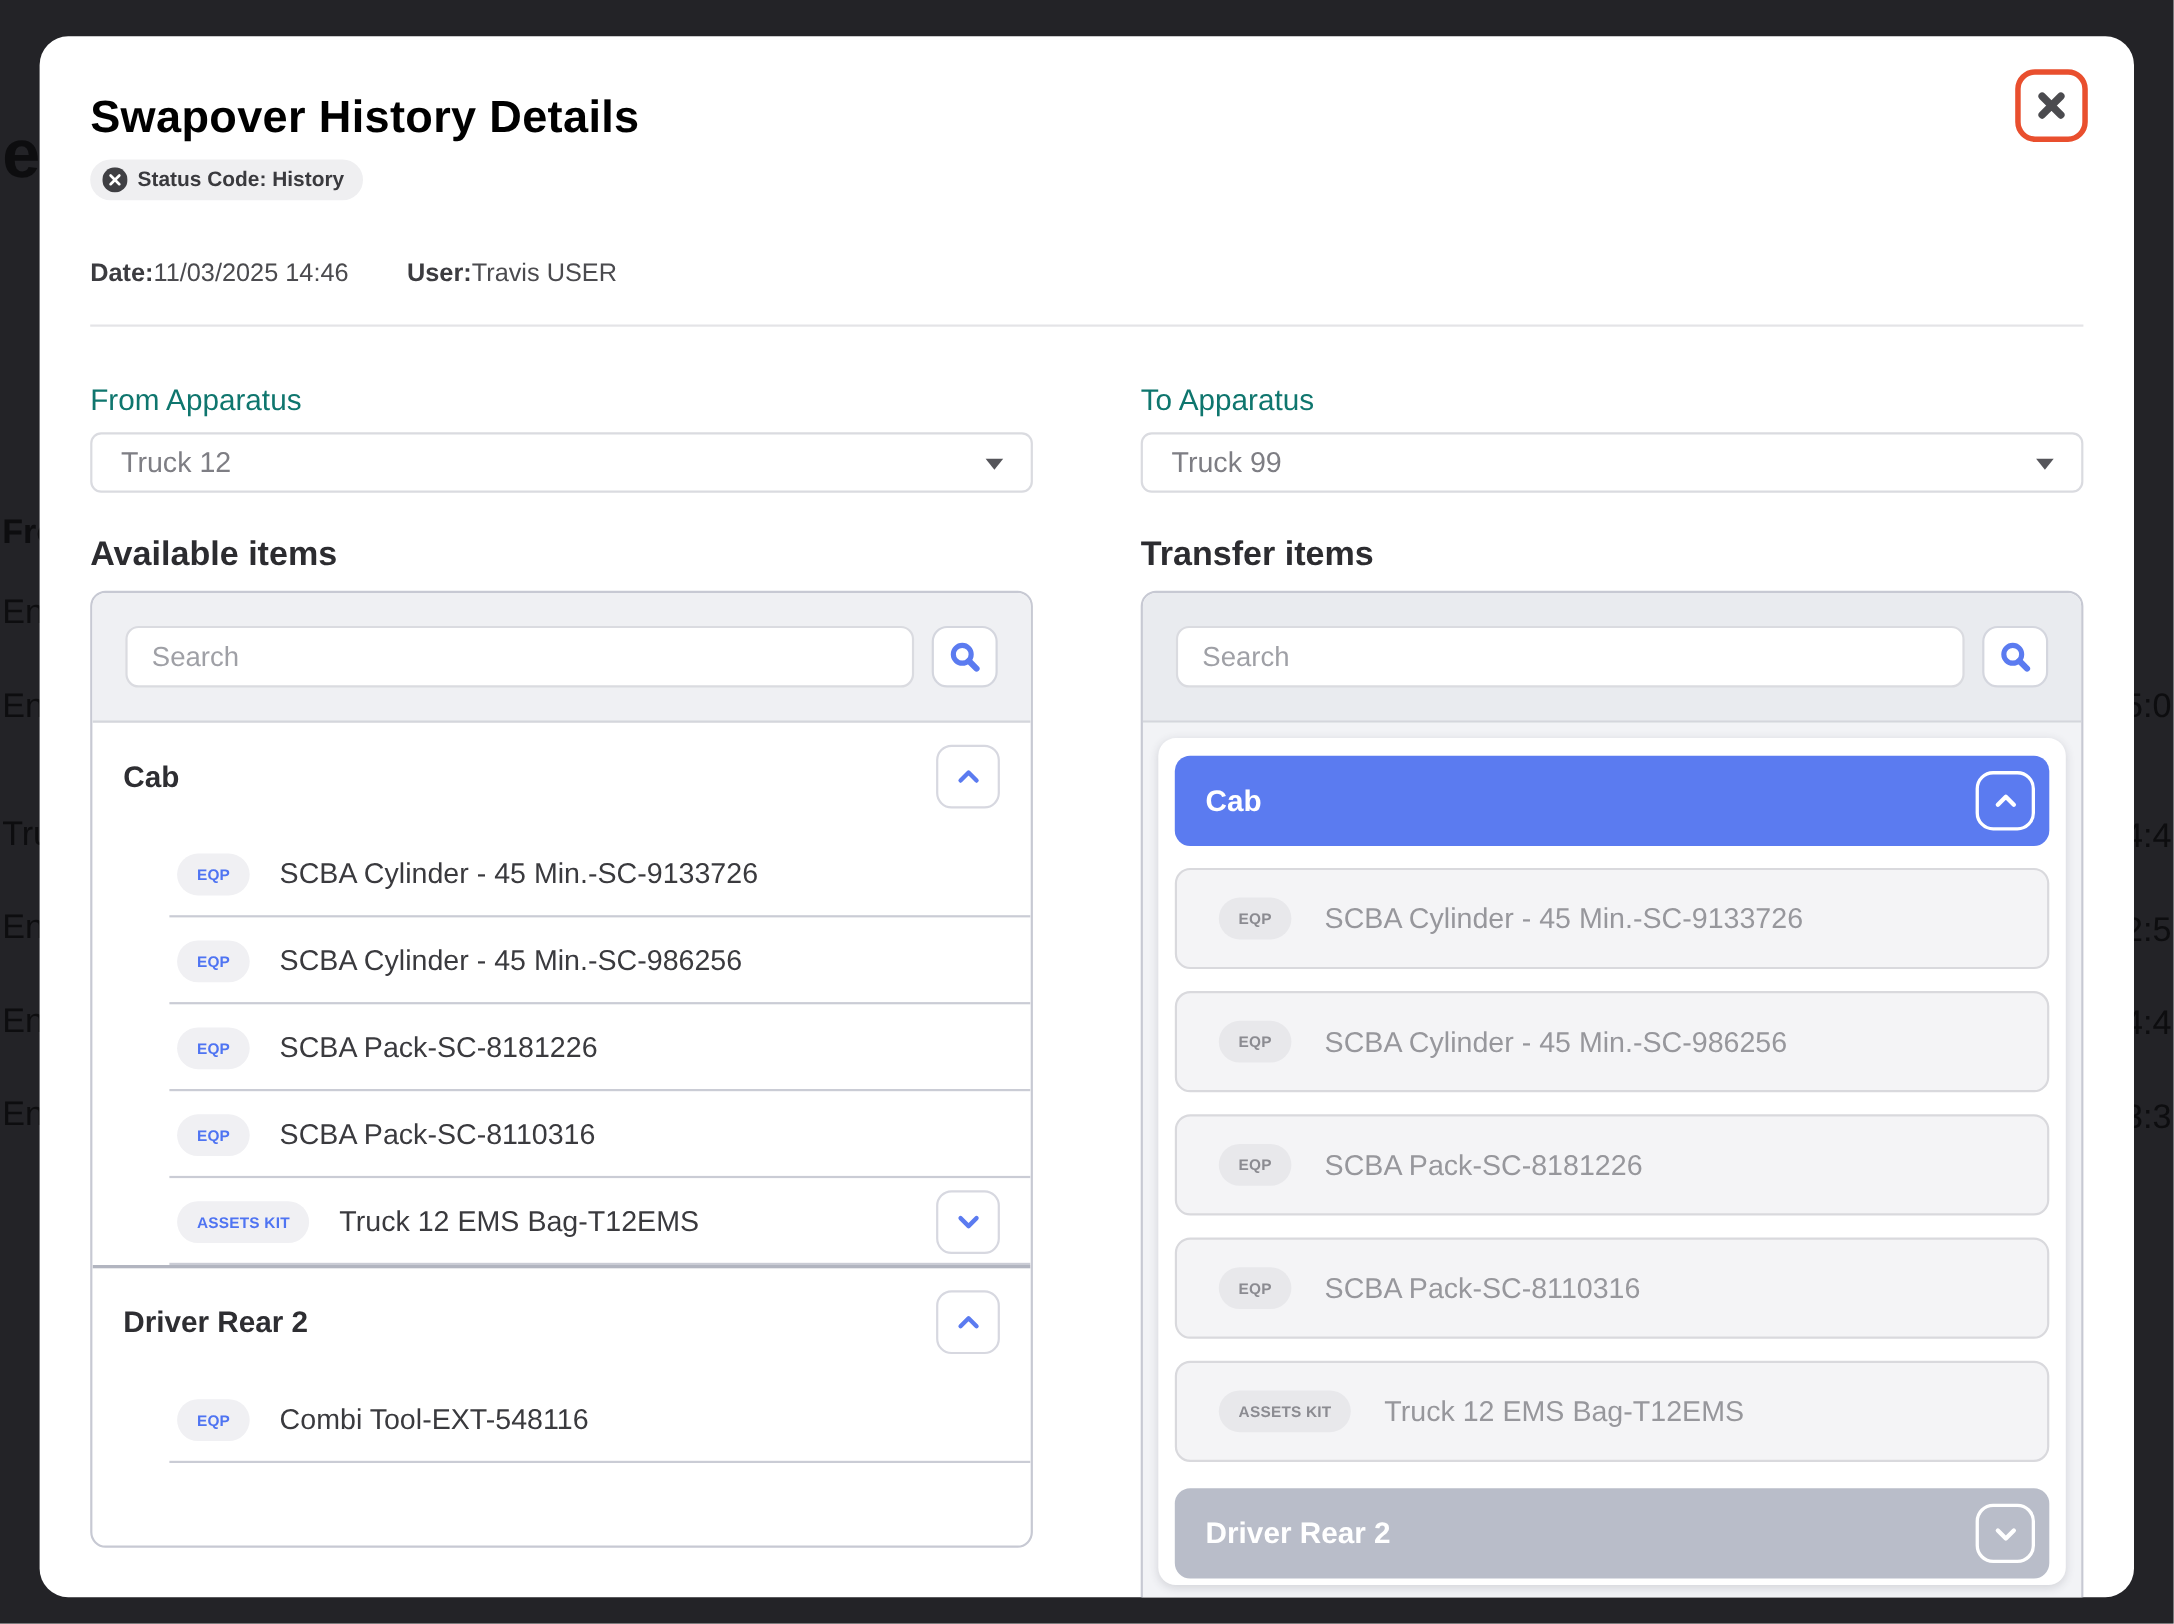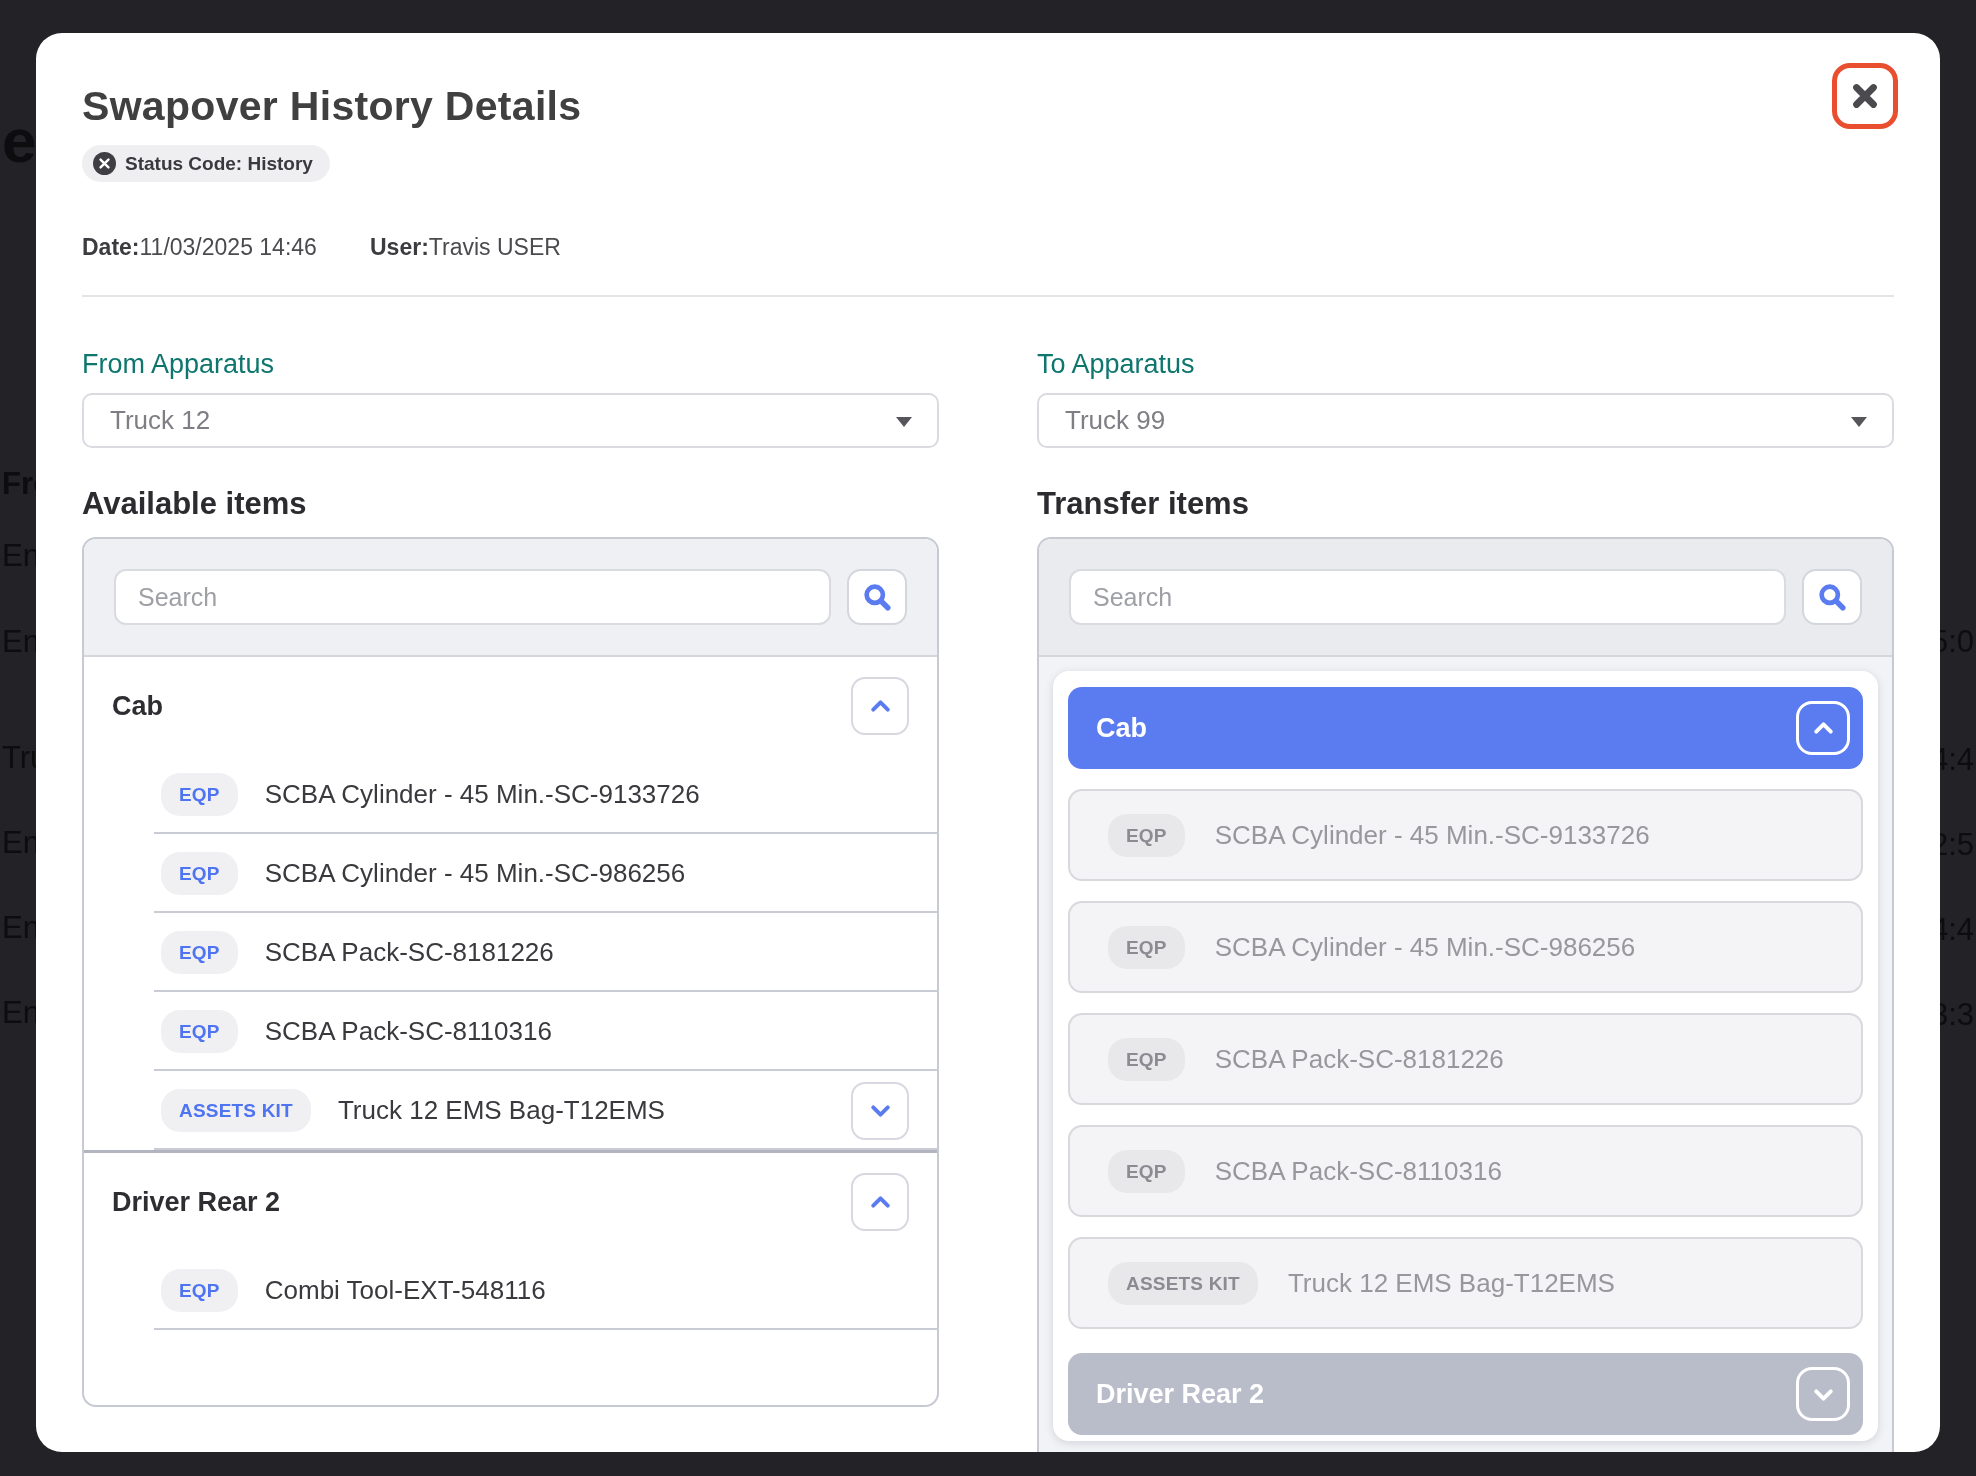--- a/index.html
+++ b/index.html
@@ -12,21 +12,21 @@
   .backdrop{position:absolute;inset:0}
   .frag{position:absolute;color:#0d0d0f;line-height:1;white-space:nowrap}
   .frag.r{right:2px;left:auto}
 
   
   .modal{
     position:absolute;left:36px;top:33px;width:1904px;height:1419px;
     background:#fff;border-radius:26px;box-sizing:border-box;
     padding:50px 46px 0 46px;overflow:hidden;
   }
-  .modal-title{margin:0;font-size:41px;font-weight:700;color:#404040;letter-spacing:.3px}
+  .modal-title{margin:0;font-size:41px;font-weight:700;color:#000000;letter-spacing:.3px}
   .close-btn{
     position:absolute;top:30px;right:42px;width:66px;height:66px;
     background:#fff;border:5px solid #e94f2e;border-radius:18px;
     display:flex;align-items:center;justify-content:center;padding:0;cursor:pointer;
   }
   .status-badge{
     display:inline-flex;align-items:center;gap:9px;background:#efeff1;border-radius:19px;
     padding:7px 17px 7px 11px;margin-top:15px;font-size:19px;font-weight:700;color:#3a3a3e;
   }
   .meta{display:flex;margin-top:52px;font-size:23px;color:#4b4b4f}
@@ -70,21 +70,21 @@
     padding:16px 15px;height:100%;box-sizing:border-box}
 
   .sec-head{display:flex;align-items:center;justify-content:space-between;padding:20px 28px;height:58px}
   .sec-name{font-size:27px;font-weight:700;color:#2e2e32}
   .chev-btn{width:58px;height:58px;background:#fff;border:2px solid #d7d8e0;border-radius:14px;
     display:flex;align-items:center;justify-content:center;padding:0;cursor:pointer;flex:none}
   .sec-divider{border-top:3px solid #b2b5c0}
 
   .item-row{display:flex;align-items:center;padding:0 28px 0 77px;height:79px;position:relative}
   .item-row::after{content:"";position:absolute;left:70px;right:0;bottom:0;border-bottom:2px solid #caccd5}
-  .pill{background:#f0f0f3;color:#4f74f2;font-weight:700;font-size:19px;padding:12px 18px;
+  .pill{background:#f0f0f3;color:#4f74f2;font-weight:700;font-size:14px;padding:12px 18px;
     border-radius:19px;flex:none;letter-spacing:.2px;line-height:1}
   .item-name{margin-left:27px;font-size:26px;color:#3a3a3e;white-space:nowrap;overflow:hidden}
   .item-row .chev-btn{margin-left:auto}
 
   .group-bar{height:82px;border-radius:14px;display:flex;align-items:center;
     padding:0 13px 0 28px;color:#fff;font-size:27px;font-weight:700;box-sizing:border-box}
   .group-bar.blue{background:#5b7bf0}
   .group-bar.gray{background:#b9bdc9;margin-top:24px}
   .group-bar .chev-btn{margin-left:auto;background:transparent;border:3px solid #fff;border-radius:16px;width:54px;height:54px}
   .t-card{margin-top:20px;height:92px;background:#f4f4f6;border:2px solid #d9d9dd;border-radius:14px;

